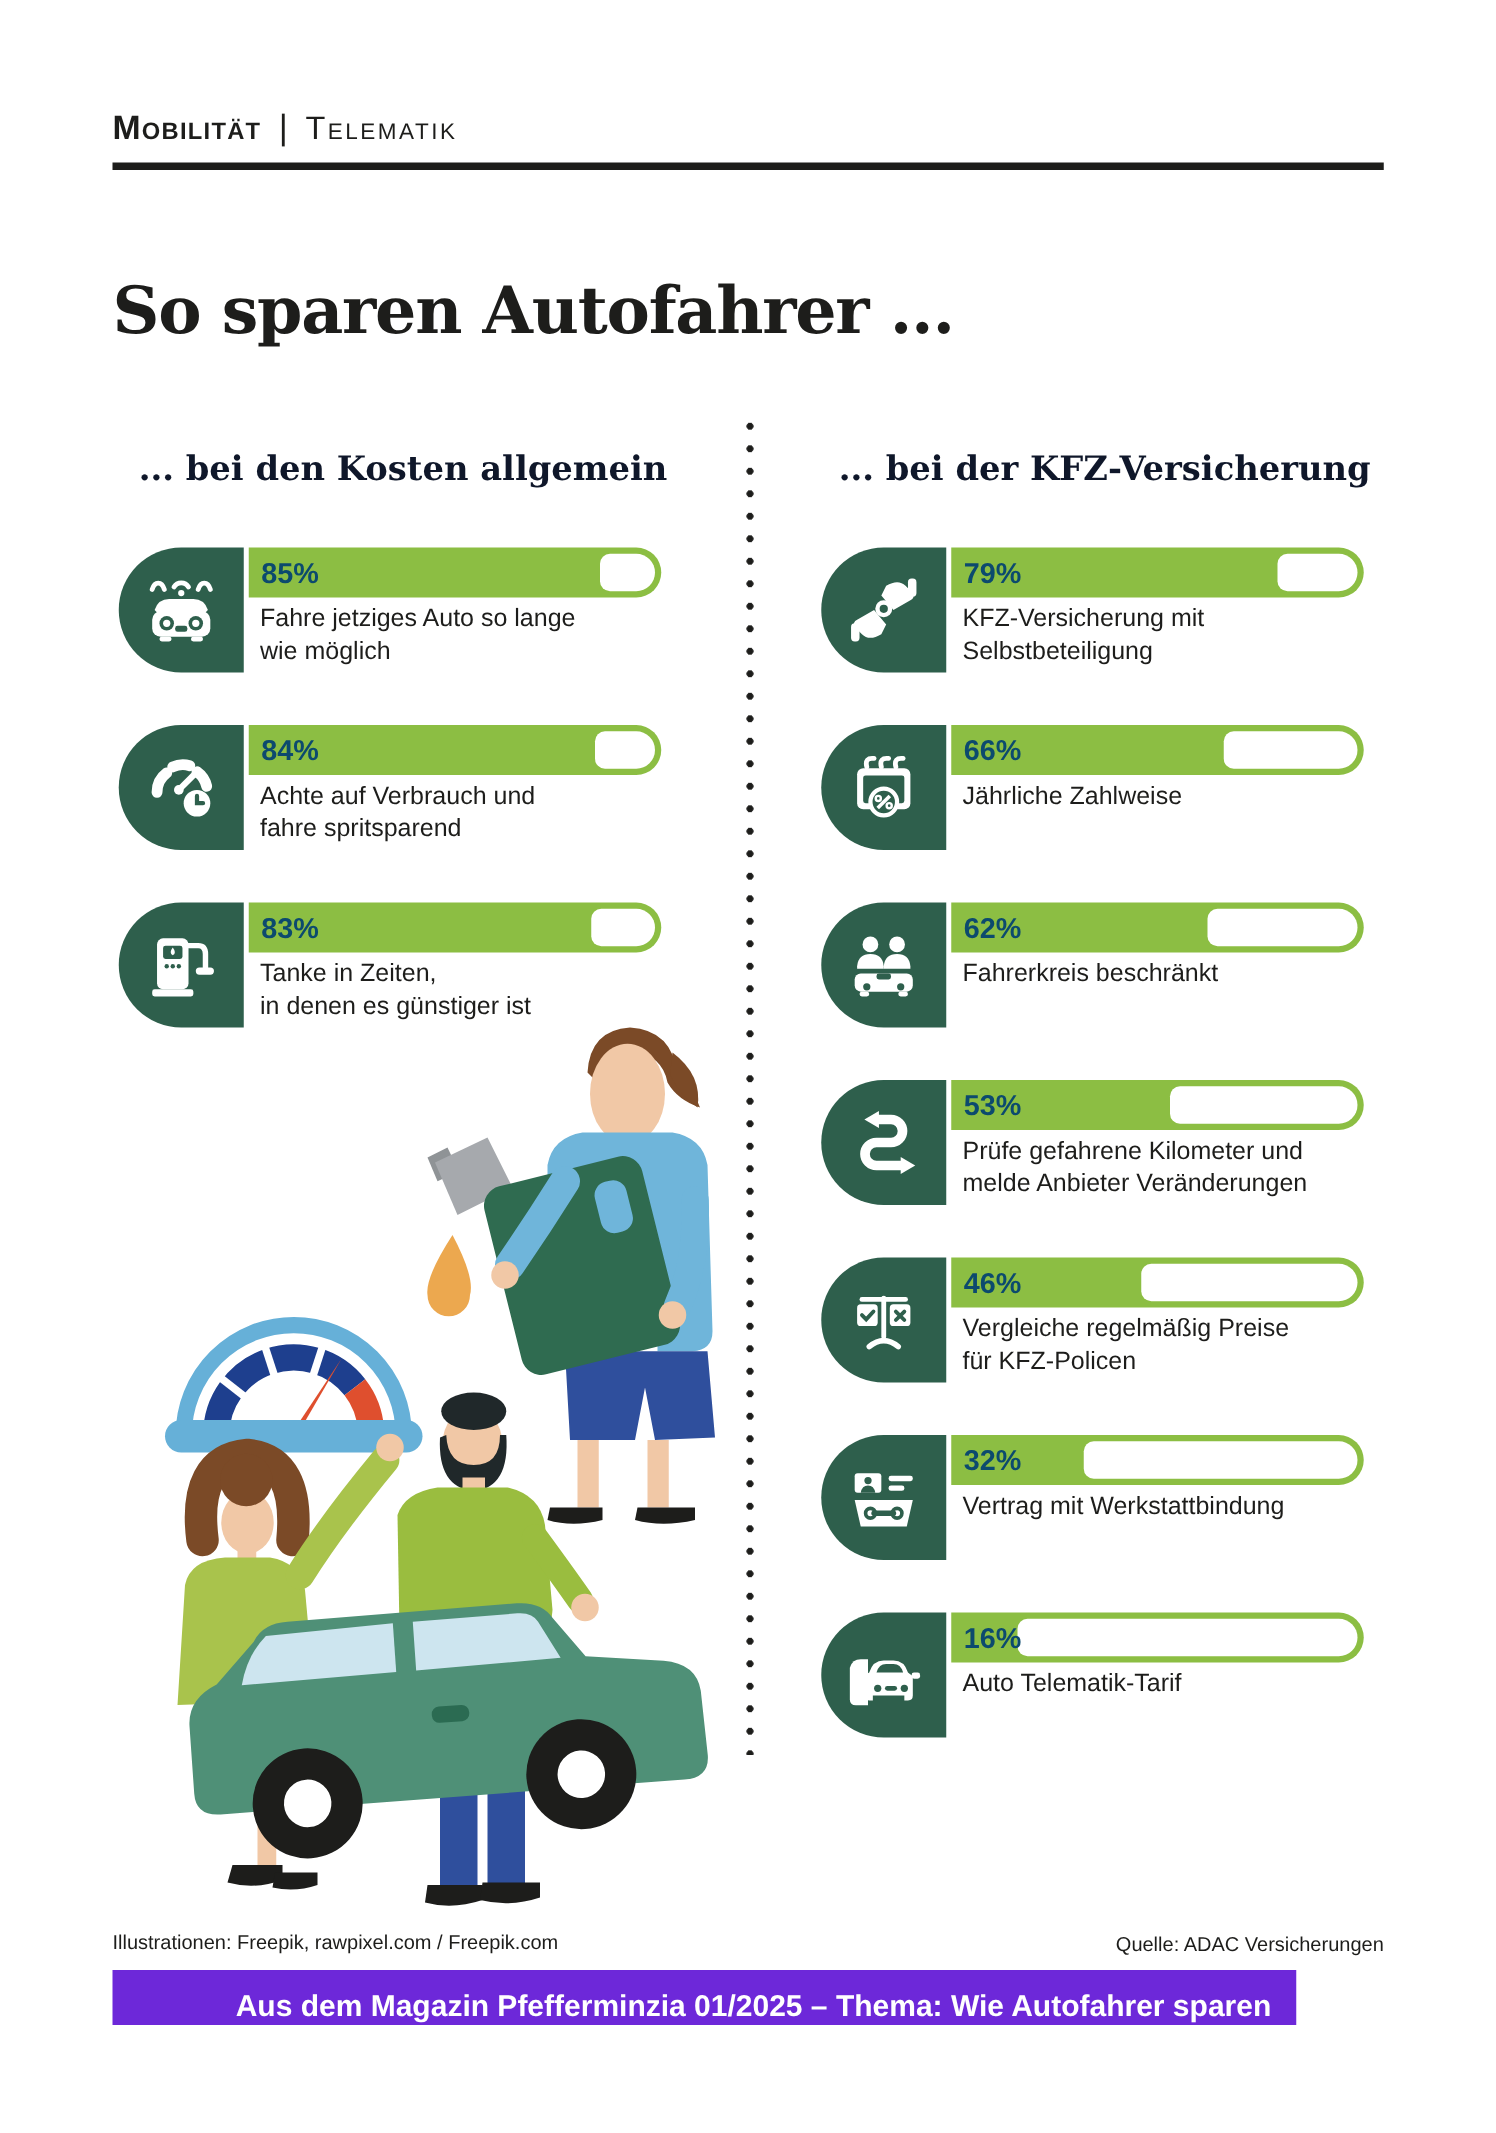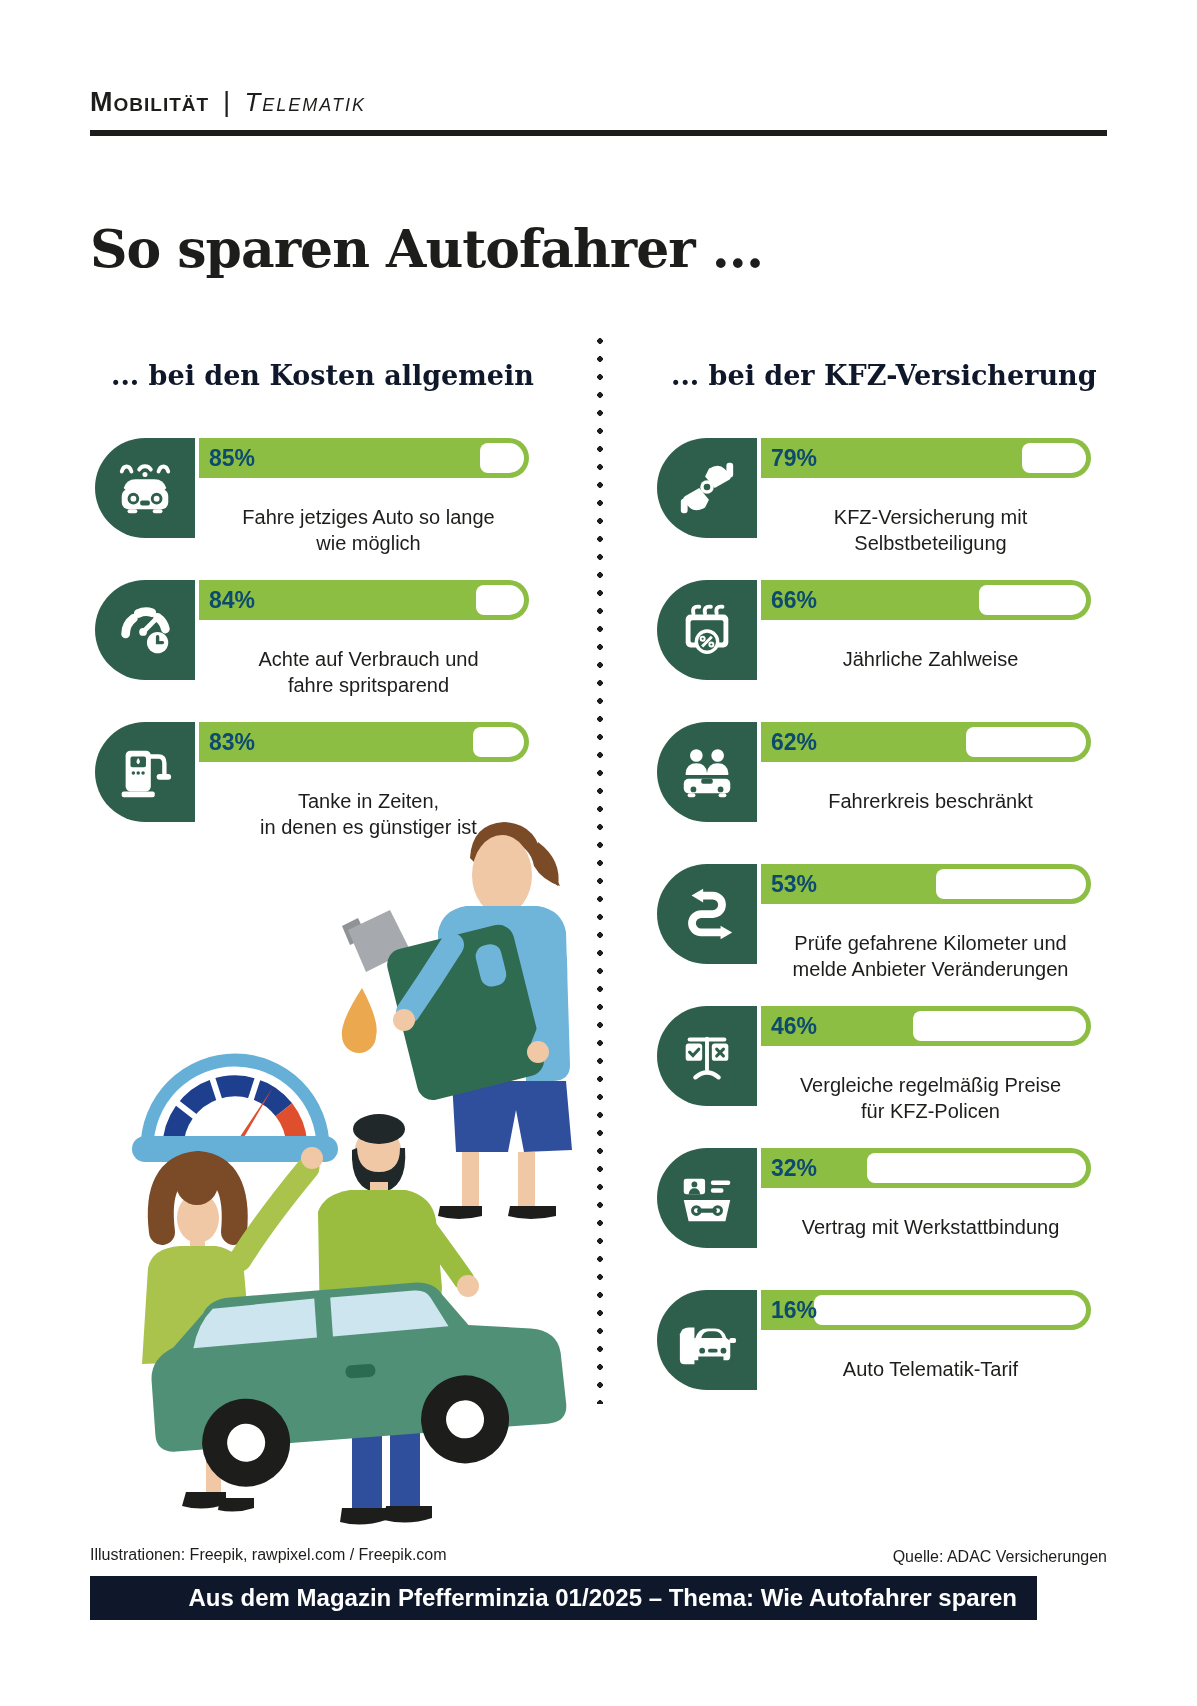--- a/index.html
+++ b/index.html
@@ -3,21 +3,21 @@
 <meta charset="utf-8">
 <style>
   html,body{margin:0;padding:0;background:#ffffff;}
   body{font-family:"Liberation Sans",sans-serif;color:#1d1d1b;}
   #page{position:relative;width:1197px;height:1706px;background:#fff;overflow:hidden;}
 
   
   .kicker{position:absolute;left:90px;top:86px;display:flex;align-items:baseline;gap:14px;}
   .kicker .cat{font-size:27px;font-weight:bold;font-variant:small-caps;letter-spacing:1px;}
   .kicker .sep{font-size:28px;font-weight:normal;color:#1d1d1b;}
-  .kicker .sub{font-size:26px;font-weight:normal;font-variant:small-caps;letter-spacing:2px;font-style:italic;}
+  .kicker .sub{font-size:26px;font-weight:normal;font-variant:small-caps;letter-spacing:2px;}
   .toprule{position:absolute;left:90px;top:130px;width:1017px;height:6px;background:#1d1d1b;}
   .brand{position:absolute;top:46px;right:90px;display:flex;align-items:center;gap:6px;}
   .brand .leaf{width:62px;height:80px;transform:rotate(-8deg);}
   .brand .brand-text{font-size:62px;font-weight:bold;letter-spacing:-3px;color:#1c2628;}
 
   
   .page-title{position:absolute;left:90px;top:218px;font-family:"DejaVu Serif","Liberation Serif",serif;
               font-weight:bold;font-size:52px;letter-spacing:-1px;color:#1d1d1b;}
 
   
@@ -32,27 +32,27 @@
 
   
   .item{position:absolute;display:flex;}
   .item .tile{width:100px;height:100px;background:#2e5f4c;border-radius:50px 0 0 50px;
               display:flex;align-items:center;justify-content:center;flex:0 0 100px;}
   .item .content{margin-left:4px;width:330px;}
   .bar{position:relative;width:330px;height:40px;background:#8cbe43;border-radius:0 20px 20px 0;
        display:flex;align-items:center;}
   .bar .pct{position:relative;z-index:2;font-size:23px;font-weight:bold;color:#0c4a6e;padding-left:10px;}
   .bar .rest{position:absolute;top:5px;bottom:5px;right:5px;background:#fff;border-radius:8px 15px 15px 8px;z-index:1;}
-  .desc{margin-top:26px;padding-left:9px;font-size:20px;line-height:1.3;color:#1d1d1b;white-space:pre-line;text-align:center;}
+  .desc{margin-top:4px;padding-left:9px;font-size:20px;line-height:1.3;color:#1d1d1b;white-space:pre-line;}
 
   
   .credits{position:absolute;left:90px;top:1546px;font-size:16px;color:#1d1d1b;}
   .source{position:absolute;right:90px;top:1548px;font-size:16px;color:#1d1d1b;text-align:right;}
-  .banner{position:absolute;left:90px;top:1576px;width:947px;height:44px;background:#0f172a;
-          color:#ffffff;font-size:24px;font-weight:bold;display:flex;align-items:center;
+  .banner{position:absolute;left:90px;top:1576px;width:947px;height:44px;background:#6d28d9;
+          color:#ffffff;font-size:24px;font-weight:bold;display:flex;align-items:flex-end;
           justify-content:flex-end;padding-right:20px;box-sizing:border-box;}
 
   .illustration{position:absolute;left:90px;top:780px;width:500px;height:750px;}
 </style>
 </head>
 <body>
 
 <div id="page">
 
   <div class="kicker">

